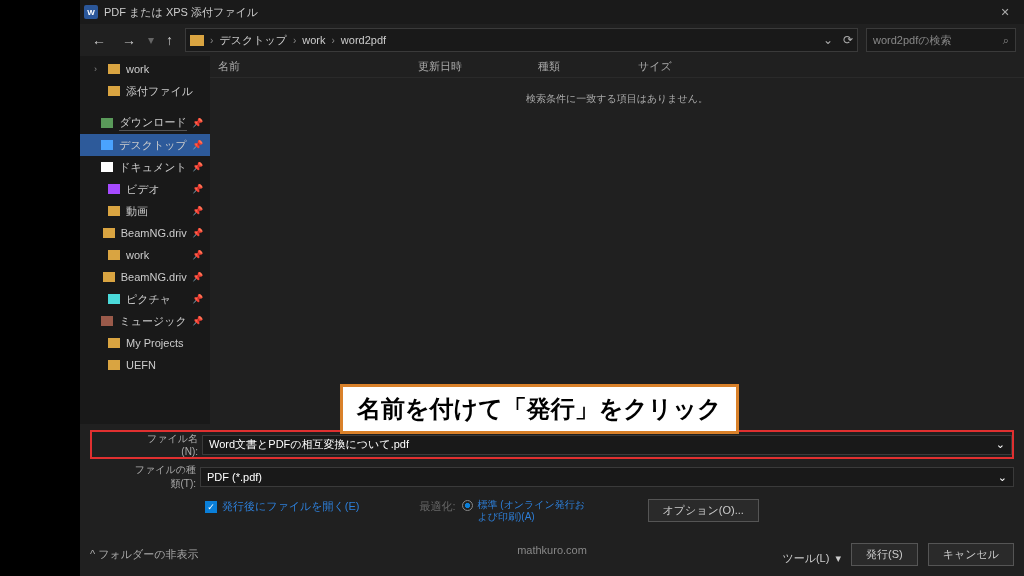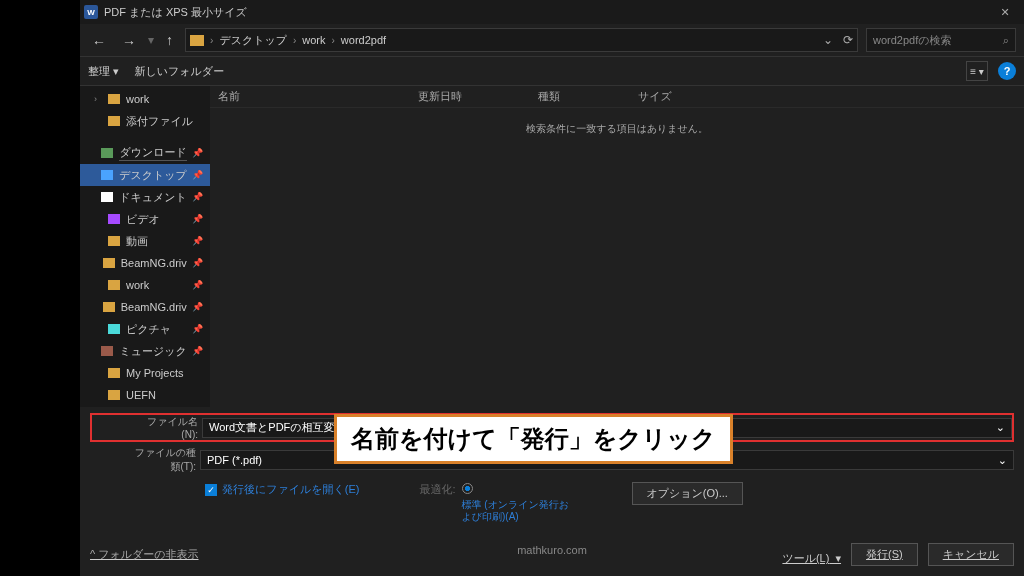--- a/index.html
+++ b/index.html
@@ -32,49 +32,49 @@
 .fico.blue { background: #4aa3ff; }
 .fico.cyan { background: #4ad9d9; }
 .fico.purple { background: #a64aff; }
 .fico.dl { background: #5a9a5a; }
 .fico.green { background: #9a5a4a; }
 .chev { color: #888; font-size: 9px; width: 8px; }
 .filearea { flex: 1; display: flex; flex-direction: column; position: relative; }
 .cols { height: 22px; display: flex; font-size: 11px; color: #aaa; border-bottom: 1px solid #2a2a2a; }
 .cols div { padding: 3px 8px; }
 .empty-msg { text-align: center; font-size: 10px; color: #aaa; padding: 14px 0; }
-.annotation { position: absolute; left: 124px; top: 328px; background: #fff; color: #000; border: 3px solid #d9812a; padding: 6px 14px; font-size: 24px; font-weight: bold; }
+.annotation { position: absolute; left: 130px; top: 328px; background: #fff; color: #000; border: 3px solid #d9812a; padding: 6px 14px; font-size: 24px; font-weight: bold; }
 .watermark { position: absolute; left: 50%; transform: translateX(-50%); bottom: 20px; font-size: 11px; color: #888; }
 .bottom { background: #202020; padding: 6px 10px 10px 10px; font-size: 11px; }
 .frow { display: flex; align-items: center; margin-bottom: 4px; }
 .flabel { width: 110px; text-align: right; padding-right: 4px; color: #aaa; font-size: 10px; padding-left: 40px; }
 .finput { flex: 1; background: #191919; border: 1px solid #3a3a3a; height: 20px; padding: 0 6px; color: #fff; font-size: 11px; display: flex; align-items: center; justify-content: space-between; }
 .redbox { border: 2px solid #e03030; }
 .opts { display: flex; margin: 8px 0 6px 115px; gap: 60px; align-items: flex-start; }
 .chk { display: flex; align-items: center; gap: 5px; }
 .chkbox { width: 12px; height: 12px; background: #0a7fd9; display: flex; align-items: center; justify-content: center; font-size: 9px; color: #fff; }
 .radiocol { display: flex; flex-direction: column; gap: 6px; }
-.radioitem { display: flex; gap: 5px; flex-direction: column; }
+.radioitem { display: flex; gap: 5px; }
 .radio { width: 11px; height: 11px; border-radius: 50%; border: 1px solid #888; flex-shrink: 0; margin-top: 1px; }
 .radio.on { background: radial-gradient(circle,#0a7fd9 40%,transparent 45%); }
 .optlabel { color: #666; }
 .opttext { color: #2d7fd9; font-size: 10px; line-height: 12px; }
 .btn { border: 1px solid #555; padding: 3px 14px; background: #2a2a2a; color: #ccc; font-size: 11px; }
-.footer { display: flex; align-items: center; margin-top: 20px; text-decoration: underline; }
+.footer { display: flex; align-items: center; margin-top: 20px; }
 .footer .right { margin-left: auto; display: flex; gap: 10px; align-items: flex-end; }
 .collapse { color: #aaa; cursor: pointer; }
 </style>
 </head>
 <body>
 
 <div class="window">
 
   <div class="titlebar">
     <div class="title-icon">W</div>
-    <div class="title-text">PDF または XPS 最小サイズ</div>
+    <div class="title-text">PDF または XPS 添付ファイル</div>
     <div class="win-close">✕</div>
   </div>
 
   <div class="navbar">
     <span class="nav-btn">←</span>
     <span class="nav-btn">→</span>
     <span class="nav-sep">▾</span>
     <span class="nav-btn">↑</span>
     <div class="path-box">
       <span class="folder-ico"></span>
@@ -88,28 +88,20 @@
         <span>⌄</span>
         <span>⟳</span>
       </span>
     </div>
     <div class="searchbox">
       <span>word2pdfの検索</span>
       <span>⌕</span>
     </div>
   </div>
 
-  <div class="toolbar">
-    <span>整理 ▾</span>
-    <span>新しいフォルダー</span>
-    <div class="right">
-      <div class="view-btn">≡ ▾</div>
-      <div class="help-btn">?</div>
-    </div>
-  </div>
 
   <div class="body">
     <div class="sidebar" id="sidebar">
         <div class="side-item">
           <span class="chev">›</span>
           <span class="fico"></span>
           <span>work</span>
         </div>
         <div class="side-item">
           <span class="chev"></span>

